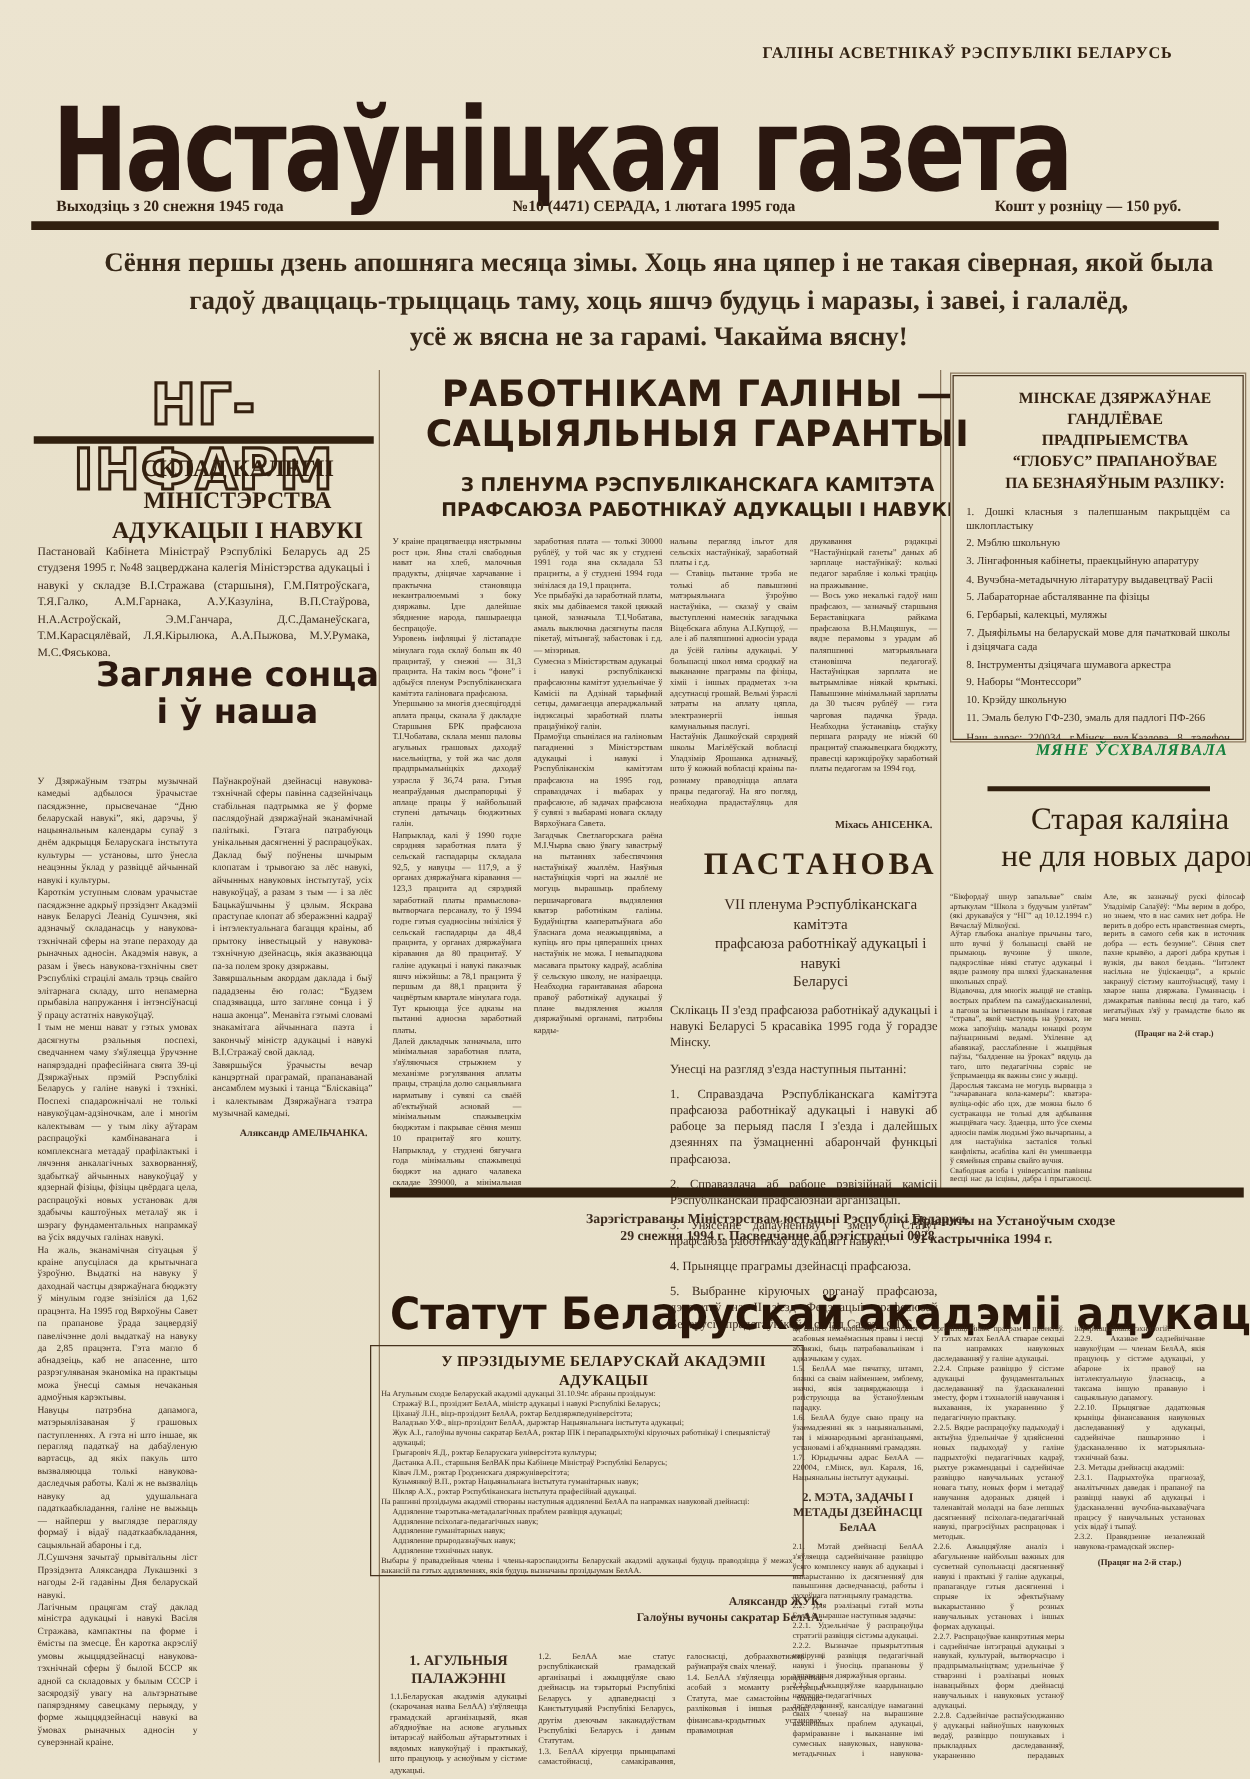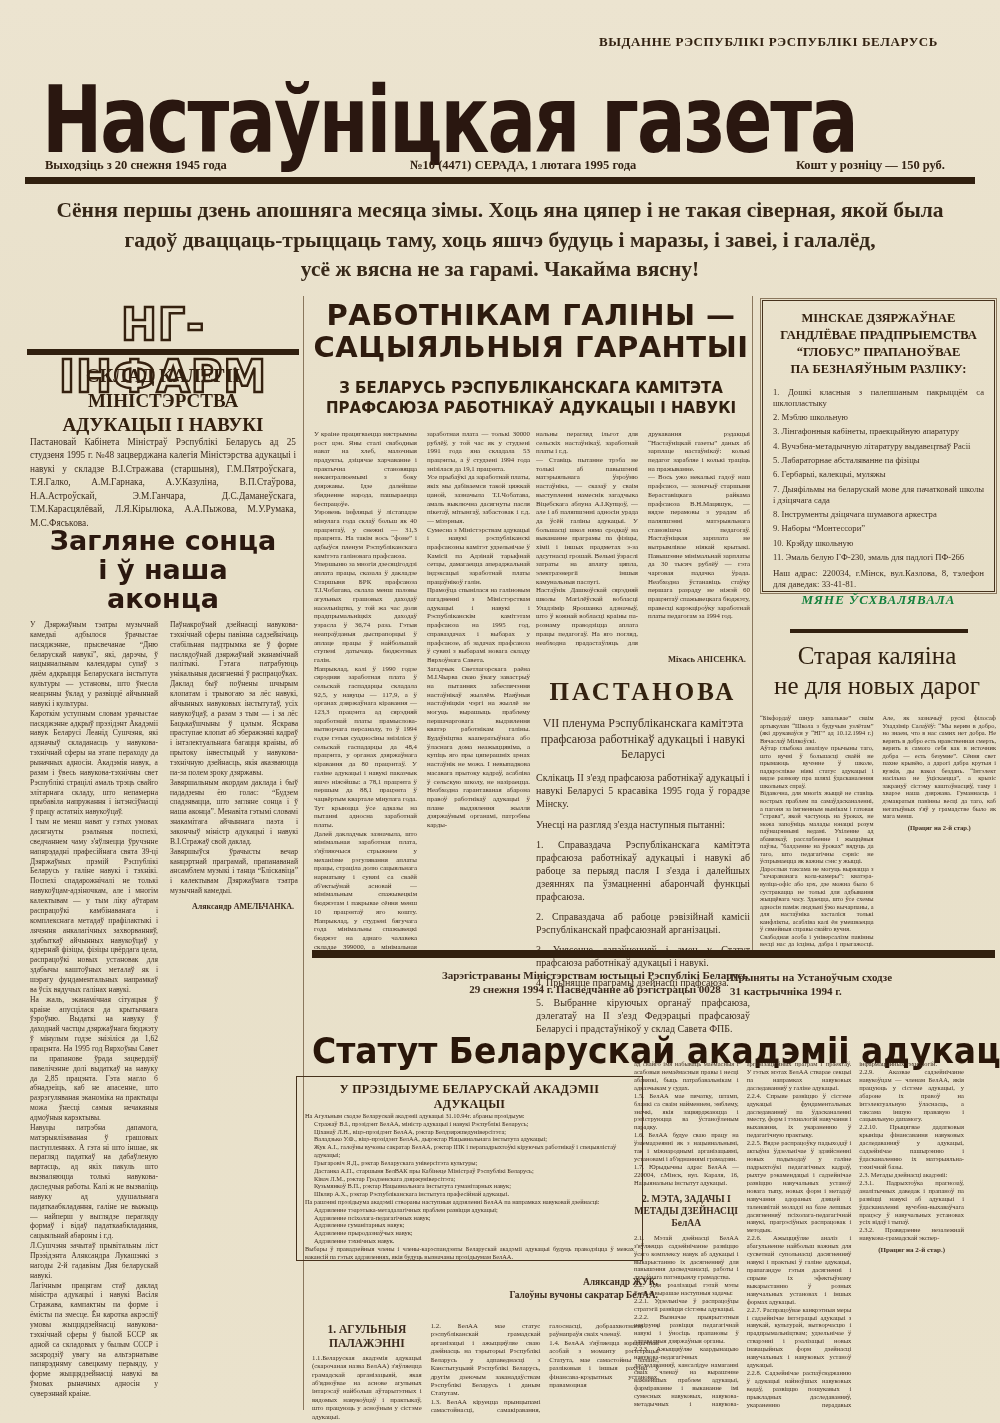--- a/index.html
+++ b/index.html
@@ -6,21 +6,21 @@
   body{
     width:1000px;height:1423px;position:relative;overflow:hidden;
     background:#e9e1cb;
     background-image:linear-gradient(180deg,#ece4d0 0%,#e7dfc8 40%,#eae2cc 100%);
     font-family:"Liberation Serif","DejaVu Serif",serif;
     color:#3c2b1e;
   }
   .abs{position:absolute;}
   .just{text-align:justify;}
   .pre{white-space:pre-line;}
-  .ctr{text-align:center;}
+  .ctr{text-align:center;margin-left:27px;}
   .rule{background:#31200f;}
   .vline{width:1px;background:#8a775d;}
   .clip{overflow:hidden;}
 
   
   #publisher{top:34px;right:62px;font-size:13px;font-weight:bold;letter-spacing:.6px;color:#332212;}
   #masthead{top:66px;left:42px;width:930px;font-family:"DejaVu Sans","Liberation Sans",sans-serif;
     font-weight:bold;font-size:70px;letter-spacing:-2px;white-space:nowrap;color:#2a1710;
     transform:scale(1.03,1.32);transform-origin:left top;}
   .dl{top:158px;font-size:12.5px;font-weight:bold;color:#342314;}
@@ -91,21 +91,21 @@
   #sec1{top:1322px;left:312px;width:347px;height:100px;font-size:6.8px;line-height:1.24;
     column-count:3;column-gap:9px;column-fill:auto;}
   #sec1-head{font-size:11.5px;font-weight:bold;text-align:center;line-height:1.25;margin-bottom:3px;}
   #rbot{top:1060px;left:634px;width:330px;height:352px;font-size:6.5px;line-height:1.22;
     column-count:3;column-gap:8px;column-fill:auto;}
   #sec2-head{font-size:9.5px;font-weight:bold;text-align:center;line-height:1.3;margin:6px 0 4px 0;}
 </style>
 </head>
 <body>
 
-<div class="abs" id="publisher">ВЫДАННЕ РЭСПУБЛІКІ РЭСПУБЛІКІ БЕЛАРУСЬ</div>
+<div class="abs" id="publisher">ГАЛІНЫ АСВЕТНІКАЎ РЭСПУБЛІКІ БЕЛАРУСЬ</div>
 <div class="abs" id="masthead">Настаўніцкая газета</div>
 <div class="abs dl" style="left:45px;">Выходзіць з 20 снежня 1945 года</div>
 <div class="abs dl" style="left:410px;">№10 (4471) СЕРАДА, 1 лютага 1995 года</div>
 <div class="abs dl" style="right:55px;">Кошт  у розніцу — 150 руб.</div>
 <div class="abs rule" id="rule-top"></div>
 
 <div class="abs ctr" id="lead">
   <div>Сёння першы дзень апошняга месяца зімы. Хоць яна цяпер і не такая сіверная, якой была</div>
   <div>гадоў дваццаць-трыццаць таму,  хоць яшчэ будуць і маразы, і завеі, і галалёд,</div>
   <div>усё ж вясна не за гарамі. Чакайма вясну!</div>
@@ -120,42 +120,41 @@
 <div class="abs ctr" id="art1-title">
   <div>СКЛАД КАЛЕГІІ</div>
   <div>МІНІСТЭРСТВА</div>
   <div>АДУКАЦЫІ І НАВУКІ</div>
 </div>
 <div class="abs just" id="art1-text">Пастановай Кабінета Міністраў Рэспублікі Беларусь ад 25 студзеня 1995 г. №48 зацверджана калегія Міністэрства адукацыі і навукі у складзе В.І.Стражава (старшыня), Г.М.Пятроўскага, Т.Я.Галко, А.М.Гарнака, А.У.Казуліна, В.П.Стаўрова, Н.А.Астроўскай, Э.М.Ганчара, Д.С.Даманеўскага, Т.М.Карасцялёвай, Л.Я.Кірылюка, А.А.Пыжова, М.У.Румака, М.С.Фяськова.</div>
 
 <div class="abs ctr" id="art2-head">
   <div>Загляне сонца</div>
   <div>і ў наша</div>
-  <div>аконца</div>
 </div>
 <div class="abs clip" id="art2-body">
   <span class="pre just" style="display:block;">У Дзяржаўным тэатры музычнай камедыі адбылося ўрачыстае пасяджэнне, прысвечанае “Дню беларускай навукі”, які, дарэчы, ў нацыянальным календары супаў з днём адкрыцця Беларускага інстытута культуры — установы, што ўнесла неацэнны ўклад у развіццё айчыннай навукі і культуры.
 Кароткім уступным словам урачыстае пасяджэнне адкрыў прэзідэнт Акадэміі навук Беларусі Леанід Сушчэня, які адзначыў складанасць у навукова-тэхнічнай сферы на этапе пераходу да рыначных адносін. Акадэмія навук, а разам і ўвесь навукова-тэхнічны свет Рэспублікі страцілі амаль трэць свайго элітарнага складу, што непамерна прыбавіла напружання і інтэнсіўнасці ў працу астатніх навукоўцаў.
 І тым не менш нават у гэтых умовах дасягнуты рэальныя поспехі, сведчаннем чаму з'яўляецца ўручэнне напярэдадні прафесійнага свята 39-ці Дзяржаўных прэмій Рэспублікі Беларусь у галіне навукі і тэхнікі. Поспехі спадарожнічалі не толькі навукоўцам-адзіночкам, але і многім калектывам — у тым ліку аўтарам распрацоўкі камбінаванага і комплекснага метадаў прафілактыкі і лячэння анкалагічных захворванняў, здабыткаў айчынных навукоўцаў у ядзернай фізіцы, фізіцы цвёрдага цела, распрацоўкі новых установак для здабычы каштоўных металаў як і шэрагу фундаментальных напрамкаў ва ўсіх вядучых галінах навукі.
 На жаль, эканамічная сітуацыя ў краіне апусцілася да крытычнага ўзроўню. Выдаткі на навуку ў даходнай частцы дзяржаўнага бюджэту ў мінулым годзе знізіліся да 1,62 працэнта. На 1995 год Вярхоўны Савет па прапанове ўрада зацвердзіў павелічэнне долі выдаткаў на навуку да 2,85 працэнта. Гэта магло б абнадзеіць, каб не апасенне, што разрэгуляваная эканоміка на практыцы можа ўнесці самыя нечаканыя адмоўныя карэктывы.
 Навуцы патрэбна дапамога, матэрыялізаваная ў грашовых паступленнях. А гэта ні што іншае, як перагляд падаткаў на дабаўленую вартасць, ад якіх пакуль што вызваляюцца толькі навукова-даследчыя работы. Калі ж не вызваліць навуку ад удушальнага падаткаабкладання, галіне не выжыць — найперш у выглядзе перагляду формаў і відаў падаткаабкладання, сацыяльнай абароны і г.д.
 Л.Сушчэня зачытаў прывітальны ліст Прэзідэнта Аляксандра Лукашэнкі з нагоды 2-й гадавіны Дня беларускай навукі.
 Лагічным працягам стаў даклад міністра адукацыі і навукі Васіля Стражава, кампактны па форме і ёмісты па змесце. Ён каротка акрэсліў умовы жыццядзейнасці навукова-тэхнічнай сферы ў былой БССР як адной са складовых у былым СССР і засяродзіў увагу на альтэрнатыве папярэдняму савецкаму перыяду, у форме жыццядзейнасці навукі ва ўмовах рыначных адносін у суверэннай краіне.
 Паўнакроўнай дзейнасці навукова-тэхнічнай сферы павінна садзейнічаць стабільная падтрымка яе ў форме паслядоўнай дзяржаўнай эканамічнай палітыкі. Гэтага патрабуюць унікальныя дасягненні ў распрацоўках. Даклад быў поўнены шчырым клопатам і трывогаю за лёс навукі, айчынных навуковых інстытутаў, усіх навукоўцаў, а разам з тым — і за лёс Бацькаўшчыны ў цэлым. Яскрава праступае клопат аб зберажэнні кадраў і інтэлектуальнага багацця краіны, аб прытоку інвестыцый у навукова-тэхнічную дзейнасць, якія аказваюцца па-за полем зроку дзяржавы.
 Завяршальным акордам даклада і быў пададзены ёю голас: “Будзем спадзявацца, што загляне сонца і ў наша аконца”. Менавіта гэтымі словамі знакамітага айчыннага паэта і закончыў міністр адукацыі і навукі В.І.Стражаў свой даклад.
 Завяршыўся ўрачысты вечар канцэртнай праграмай, прапанаванай ансамблем музыкі і танца “Бліскавіца” і калектывам Дзяржаўнага тэатра музычнай камедыі.</span>
   <div class="signline" style="font-size:8px;">Аляксандр АМЕЛЬЧАНКА.</div>
 </div>
 
 <div class="abs ctr" id="main-head">
   <div>РАБОТНІКАМ ГАЛІНЫ —</div>
   <div>САЦЫЯЛЬНЫЯ ГАРАНТЫІ</div>
 </div>
 <div class="abs ctr" id="main-sub">
-  <div>З БЕЛАРУСЬ РЭСПУБЛІКАНСКАГА КАМІТЭТА</div>
+  <div>З ПЛЕНУМА РЭСПУБЛІКАНСКАГА КАМІТЭТА</div>
   <div>ПРАФСАЮЗА РАБОТНІКАЎ АДУКАЦЫІ І НАВУКІ</div>
 </div>
 
 <div class="abs clip pre just" id="main-colsL">У краіне працягваецца нястрымны рост цэн. Яны сталі свабодныя нават на хлеб, малочныя прадукты, дзіцячае харчаванне і практычна становяцца некантралюемымі з боку дзяржавы. Ідзе далейшае збядненне народа, пашыраецца беспрацоўе.
 Узровень інфляцыі ў лістападзе мінулага года склаў больш як 40 працэнтаў, у снежні — 31,3 працэнта. На такім вось “фоне” і адбыўся пленум Рэспубліканскага камітэта галіновага прафсаюза.
 Упершыню за многія дзесяцігоддзі аплата працы, сказала ў дакладзе Старшыня БРК прафсаюза Т.І.Чобатава, склала менш паловы агульных грашовых даходаў насельніцтва, у той жа час доля прадпрымальніцкіх даходаў узрасла ў 36,74 раза. Гэтыя неапраўданыя дыспрапорцыі ў аплаце працы ў найбольшай ступені датычаць бюджэтных галін.
 Напрыклад, калі ў 1990 годзе сярэдняя заработная плата ў сельскай гаспадарцы складала 92,5, у навуцы — 117,9, а ў органах дзяржаўнага кіравання — 123,3 працэнта ад сярэдняй заработнай платы прамыслова-вытворчага персаналу, то ў 1994 годзе гэтыя суадносіны знізіліся ў сельскай гаспадарцы да 48,4 працэнта, у органах дзяржаўнага кіравання да 80 працэнтаў. У галіне адукацыі і навукі паказчык яшчэ ніжэйшы: а 78,1 працэнта ў першым да 88,1 працэнта ў чацвёртым квартале мінулага года. Тут крыюцца ўсе адказы на пытанні адносна заработнай платы.
 Далей дакладчык зазначыла, што мінімальная заработная плата, з'яўляючыся стрыжнем у механізме рэгулявання аплаты працы, страціла долю сацыяльнага нарматыву і сувязі са сваёй аб'ектыўнай асновай — мінімальным спажывецкім бюджэтам і пакрывае сёння менш 10 працэнтаў яго кошту. Напрыклад, у студзені бягучага года мінімальны спажывецкі бюджэт на аднаго чалавека складае 399000, а мінімальная заработная плата — толькі 30000 рублёў, у той час як у студзені 1991 года яна складала 53 працэнты, а ў студзені 1994 года знізілася да 19,1 працэнта.
 Усе прыбаўкі да заработнай платы, якіх мы дабіваемся такой цяжкай цаной, зазначыла Т.І.Чобатава, амаль выключна дасягнуты пасля пікетаў, мітынгаў, забастовак і г.д. — мізэрныя.
 Сумесна з Міністэрствам адукацыі і навукі рэспубліканскі прафсаюзны камітэт удзельнічае ў Камісіі па Адзінай тарыфнай сетцы, дамагаецца апераджальнай індэксацыі заработнай платы працаўнікоў галін.

